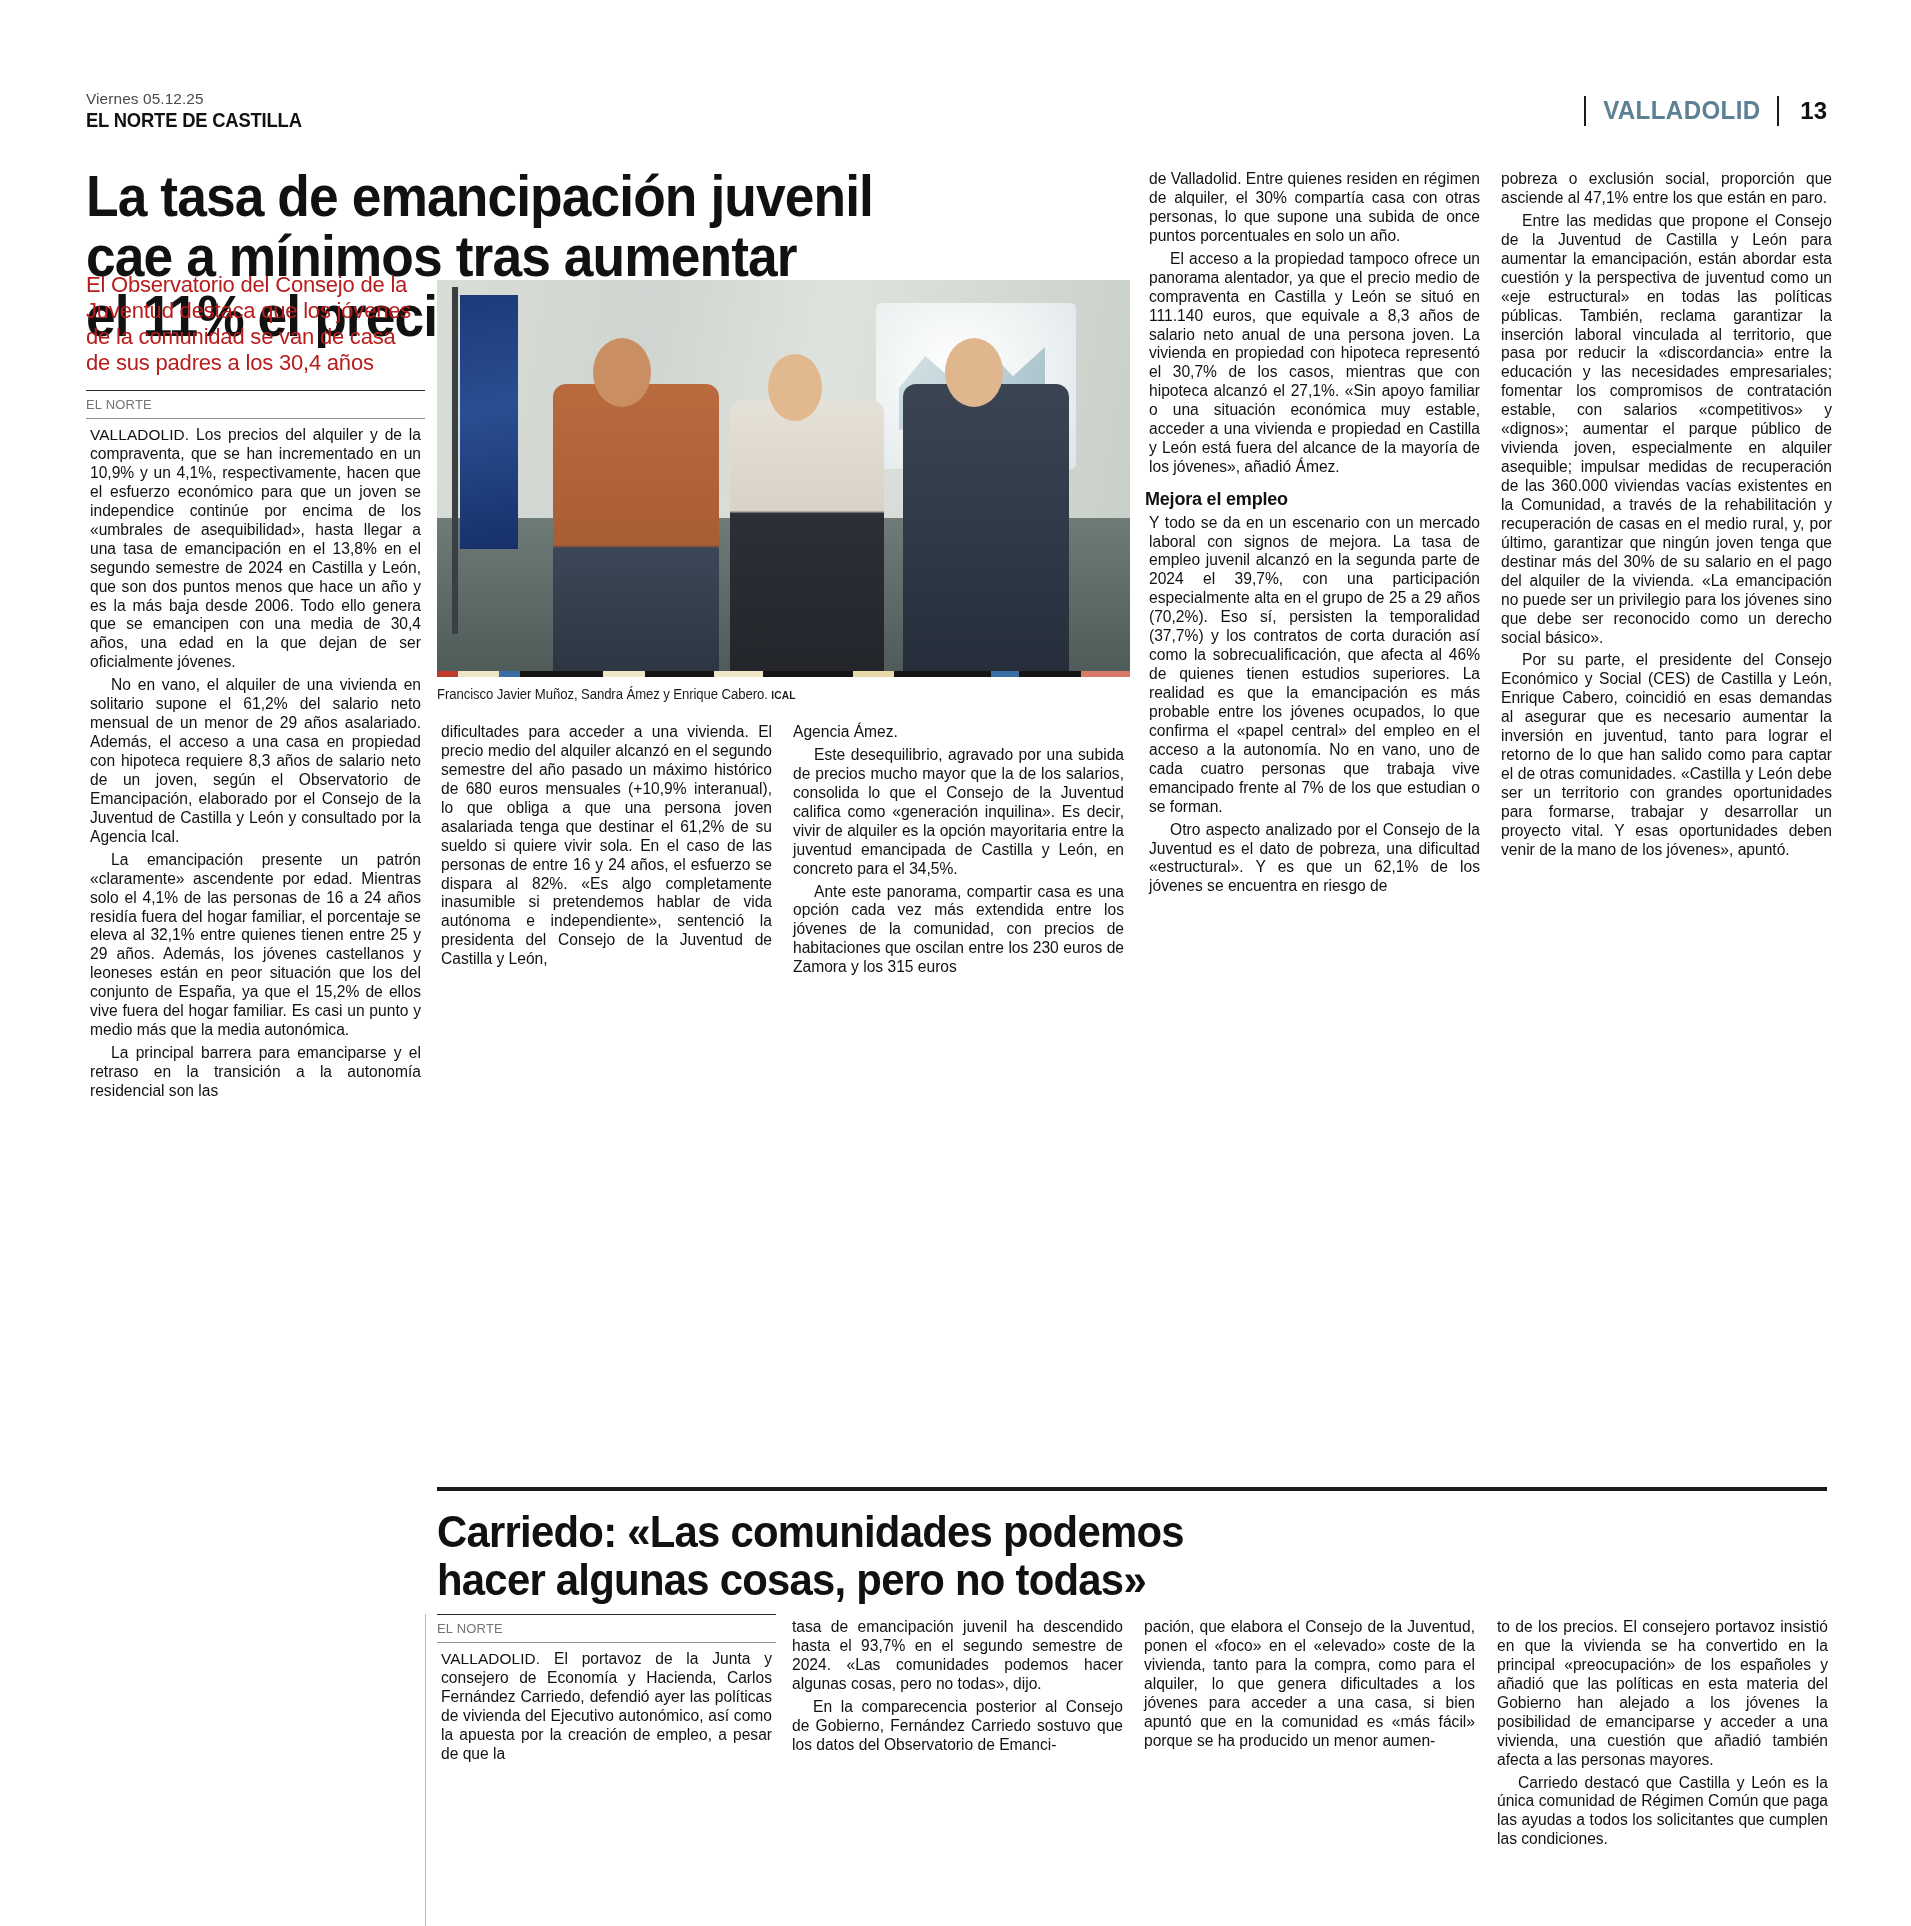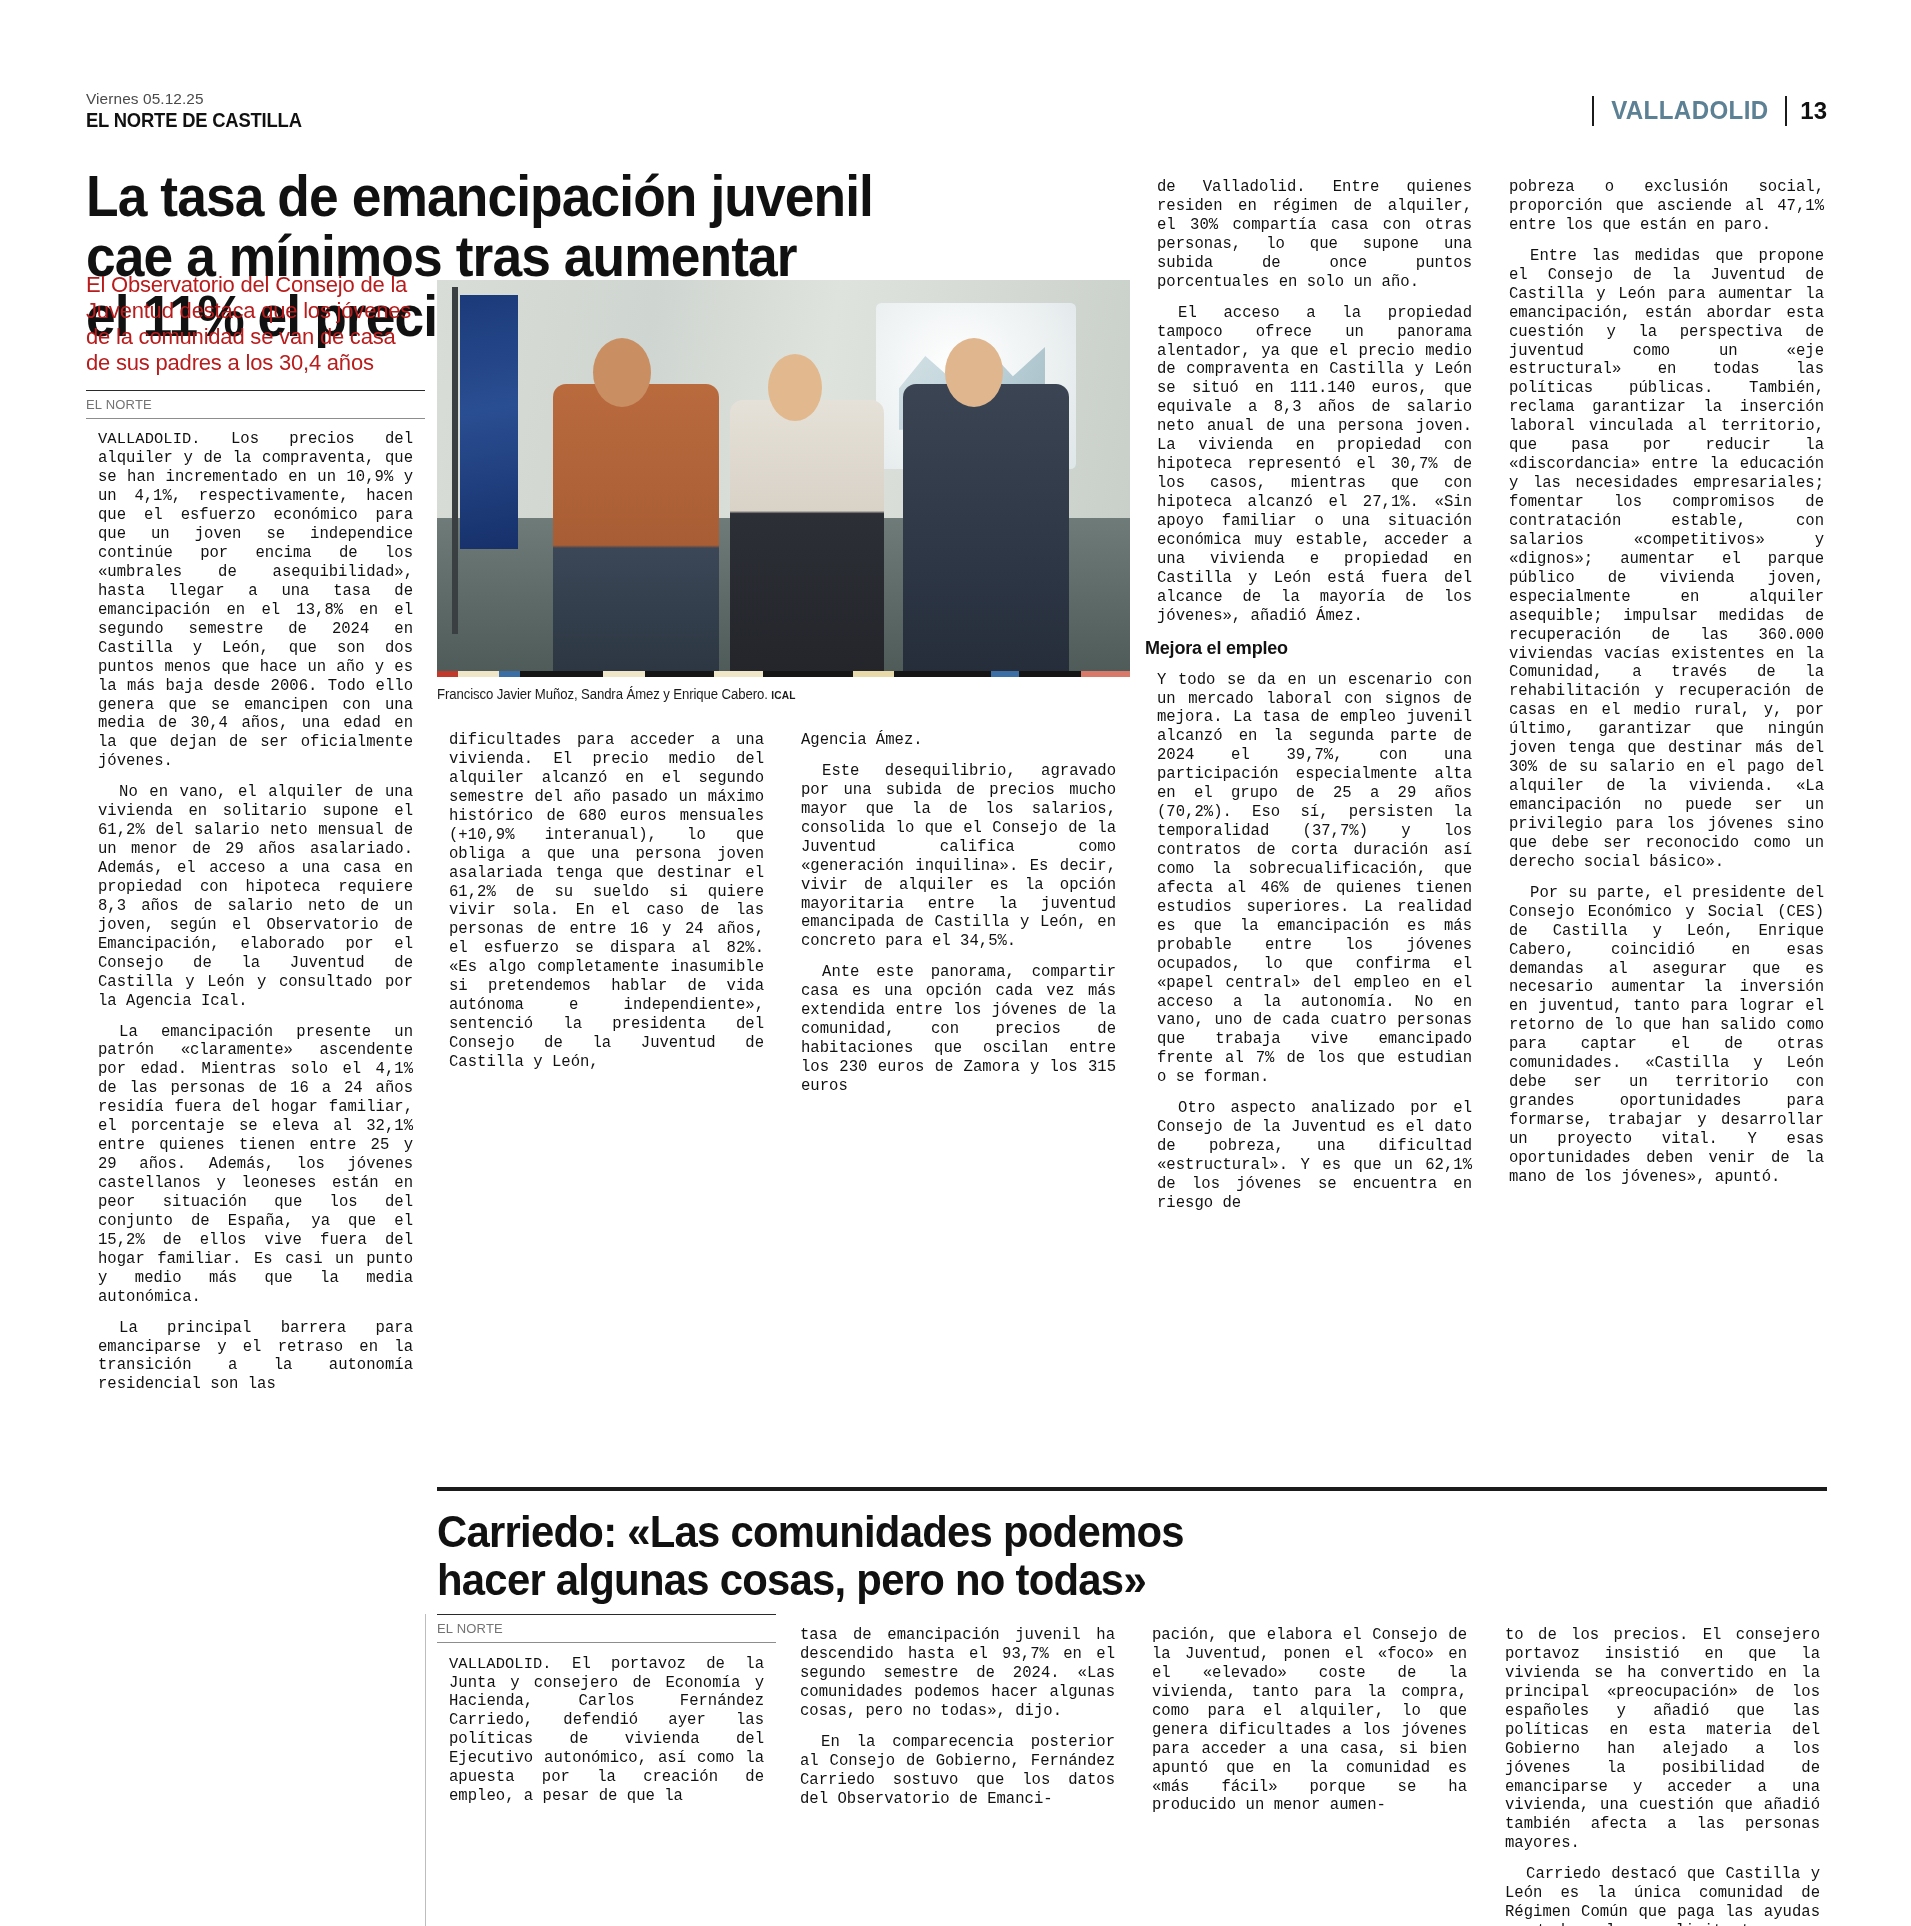--- a/index.html
+++ b/index.html
@@ -16,21 +16,21 @@
            letter-spacing:0.1px;line-height:1;position:absolute;left:0;top:0;}
   .mh-title{font-family:"Liberation Sans",sans-serif;font-weight:bold;font-size:20px;
             color:#111;letter-spacing:-0.2px;line-height:1;position:absolute;left:0;top:19px;
             transform:scaleX(.92);transform-origin:left center;}
   .mh-right{position:absolute;right:0;top:3.9px;display:flex;align-items:center;height:32px;}
   .mh-rule{width:1.9px;height:30px;background:#1b1b1b;}
   .mh-section{font-family:"Liberation Sans",sans-serif;font-weight:bold;font-size:25.4px;
               color:#5d8194;letter-spacing:0.4px;margin:0 13px;line-height:1;
               transform:scaleX(.95);transform-origin:center;}
   .mh-pagenum{font-family:"Liberation Sans",sans-serif;font-weight:bold;font-size:24px;
-              color:#111;margin-left:13px;line-height:1;}
+              color:#111;margin-left:21px;line-height:1;}
 
   
   .art1{position:absolute;left:0;top:166px;width:100%;}
   .headline{
     font-family:"Liberation Sans",sans-serif;font-weight:bold;
     font-size:58px;line-height:1.035;color:#111;letter-spacing:-1px;
     width:1048px;margin:0;transform:scaleX(.92);transform-origin:left top;
   }
   .headline span{display:block;white-space:nowrap;}
 
@@ -43,22 +43,22 @@
   .standfirst{
     font-family:"Liberation Sans",sans-serif;font-size:22px;line-height:1.18;
     color:#b91c1c;letter-spacing:-0.2px;margin:0 0 14px 0;
   }
   .rule-thin{height:1.2px;background:#2a2a2a;width:100%;}
   .byline{font-family:"Liberation Sans",sans-serif;font-weight:normal;font-size:13px;
           letter-spacing:0.2px;color:#737373;padding:6.2px 0 5.4px 0;}
   .rule-hair{height:0.8px;background:#8d8d8d;width:100%;margin-bottom:7.7px;}
 
   p.body{
-    font-family:Liberation Mono, monospace;font-size:15.6px;line-height:1.215;
-    color:#111;margin:12px;text-align:justify;text-justify:inter-word;
+    font-family:Liberation Sans, sans-serif;font-size:15.6px;line-height:1.215;
+    color:#111;margin:4px;text-align:justify;text-justify:inter-word;
     hyphens:auto;-webkit-hyphens:auto;
   }
   p.body + p.body{text-indent:1.35em;}
   .dateline{font-variant:small-caps;font-size:15.4px;letter-spacing:0.1px;}
   .subhead{font-family:"Liberation Sans",sans-serif;font-weight:bold;font-size:18px;
            color:#111;margin:11.6px 0 2.3px 0;letter-spacing:-0.2px;}
 
   
   .photo{position:absolute;left:351px;top:7.7px;width:693px;height:397px;overflow:hidden;}
   .photo .scene{position:absolute;inset:0;

